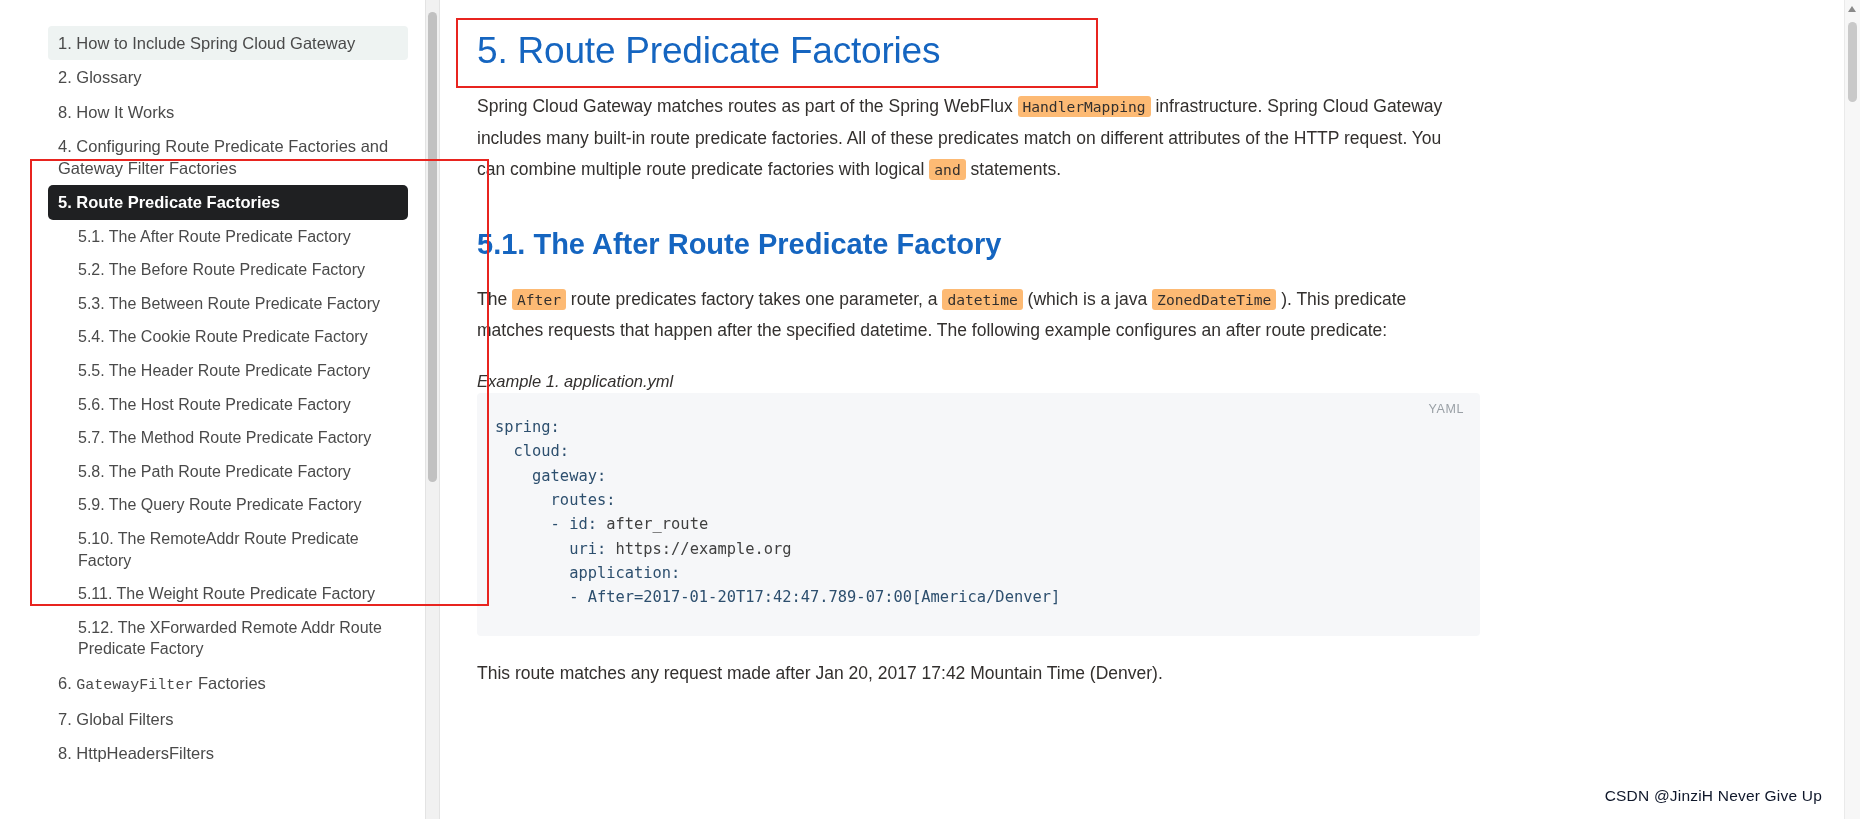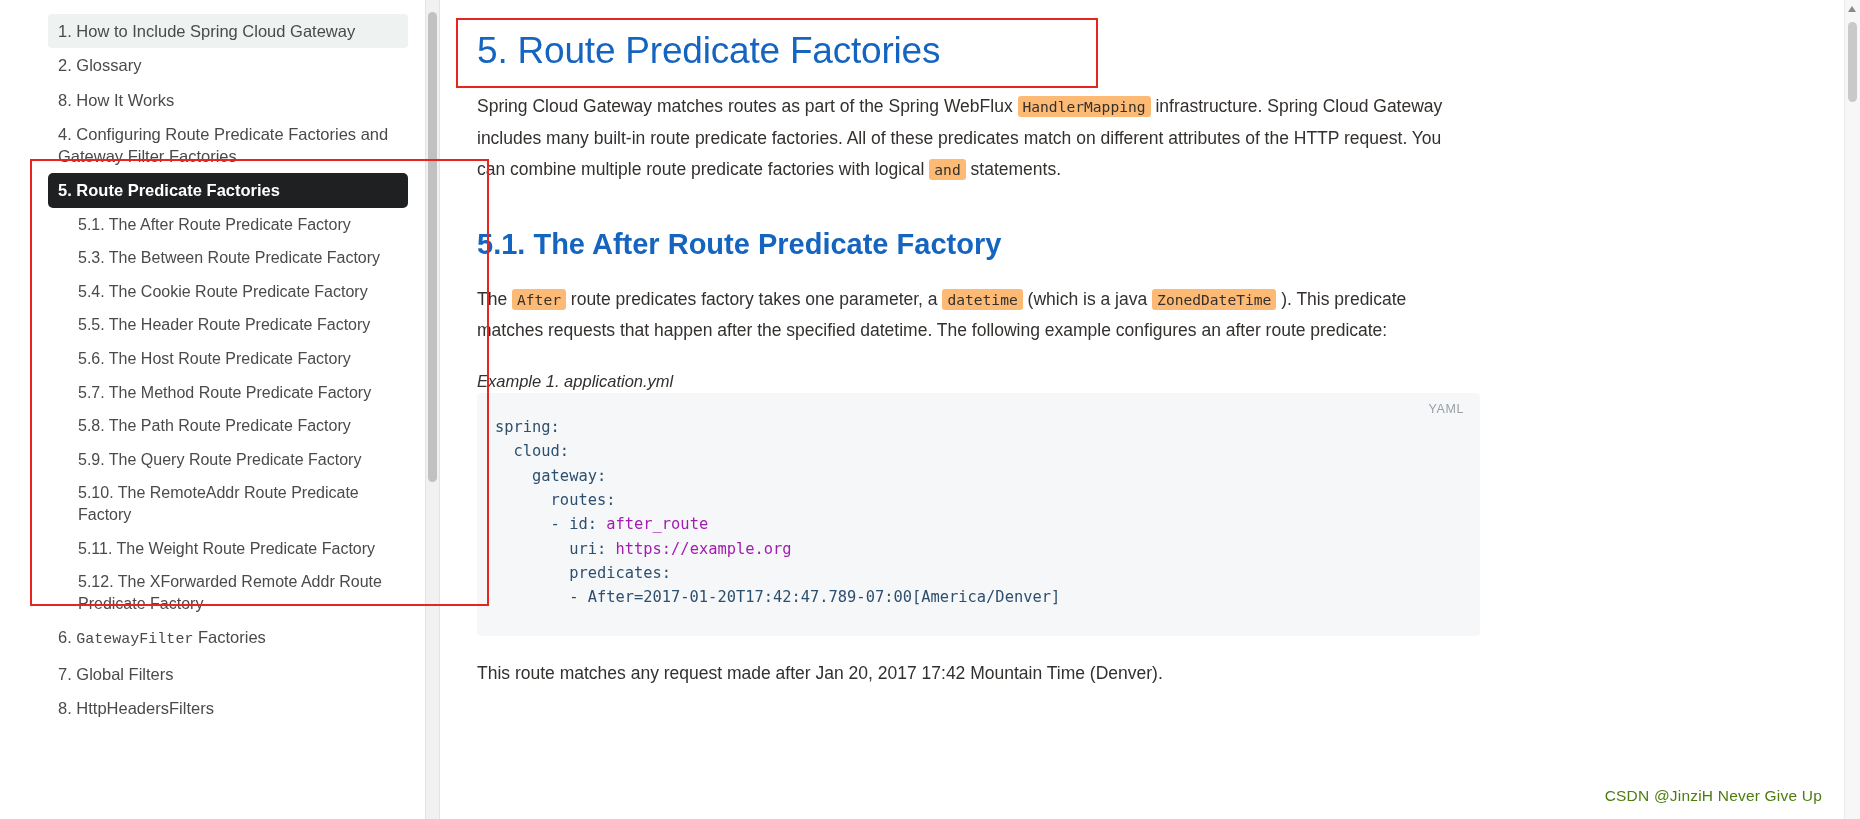--- a/index.html
+++ b/index.html
@@ -24,21 +24,21 @@
     left: 0; top: 0;
     width: 425px;
     height: 819px;
     background: #ffffff;
     overflow: hidden;
   }
   #toc-inner {
     position: absolute;
     left: 0; top: 0;
     width: 425px;
-    padding: 14px 0 0 0;
+    padding: 26px 0 0 0;
   }
   .toc-item {
     display: block;
     color: #4a4a4a;
     font-size: 16.5px;
     line-height: 1.35;
     padding: 6px 16px 6px 0;
     margin: 0;
     white-space: normal;
   }
@@ -155,21 +155,21 @@
   }
   pre.code {
     margin: 0;
     font-family: "DejaVu Sans Mono", "Liberation Mono", monospace;
     font-size: 15.4px;
     line-height: 1.58;
     color: #2d4f6e;
     white-space: pre;
   }
   .tok-key { color: #2d4f6e; }
-  .tok-val { color: #a21caf; }
+  .tok-val { color: #404040; }
   .tok-plain { color: #2d4f6e; }
 
   p.doc-p-last { margin-top: 14px; }
 
   
   #main-left-bar {
     position: absolute;
     left: 442px; top: 0;
     width: 11px; height: 819px;
     background: #b9b9b9;
@@ -211,38 +211,39 @@
   }
   #redbox-title {
     left: 456px; top: 18px;
     width: 642px; height: 70px;
   }
 
   
   #watermark {
     position: absolute;
     right: 38px; bottom: 14px;
-    color: #4d7c0f;
+    color: #0f172a;
     font-size: 15.5px;
     letter-spacing: 0.2px;
   }
 </style>
 </head>
 <body>
 
 <div id="page">
 
   <nav id="toc">
     <div id="toc-inner">
         <a class="toc-item toc-l1 first">1. How to Include Spring Cloud Gateway</a>
         <a class="toc-item toc-l1">2. Glossary</a>
         <a class="toc-item toc-l1">8. How It Works</a>
         <a class="toc-item toc-l1">4. Configuring Route Predicate Factories and Gateway Filter Factories</a>
         <a class="toc-item toc-l1 active">5. Route Predicate Factories</a>
         <a class="toc-item toc-l2">5.1. The After Route Predicate Factory</a>
+        <a class="toc-item toc-l2">5.2. The Before Route Predicate Factory</a>
         <a class="toc-item toc-l2">5.3. The Between Route Predicate Factory</a>
         <a class="toc-item toc-l2">5.4. The Cookie Route Predicate Factory</a>
         <a class="toc-item toc-l2">5.5. The Header Route Predicate Factory</a>
         <a class="toc-item toc-l2">5.6. The Host Route Predicate Factory</a>
         <a class="toc-item toc-l2">5.7. The Method Route Predicate Factory</a>
         <a class="toc-item toc-l2">5.8. The Path Route Predicate Factory</a>
         <a class="toc-item toc-l2">5.9. The Query Route Predicate Factory</a>
         <a class="toc-item toc-l2">5.10. The RemoteAddr Route Predicate Factory</a>
         <a class="toc-item toc-l2">5.11. The Weight Route Predicate Factory</a>
         <a class="toc-item toc-l2">5.12. The XForwarded Remote Addr Route Predicate Factory</a>
@@ -274,21 +275,21 @@
       <div class="example-title">Example 1. application.yml</div>
 
       <div class="codeblock">
         <div class="code-lang">YAML</div>
         <pre class="code"><span class="tok-key">spring:</span>
 <span class="tok-key">  cloud:</span>
 <span class="tok-key">    gateway:</span>
 <span class="tok-key">      routes:</span>
 <span class="tok-plain">      - </span><span class="tok-key">id</span><span class="tok-plain">: </span><span class="tok-val">after_route</span>
 <span class="tok-plain">        </span><span class="tok-key">uri</span><span class="tok-plain">: </span><span class="tok-val">https://example.org</span>
-<span class="tok-key">        predicates:</span>
+<span class="tok-key">        application:</span>
 <span class="tok-key">        - After=2017-01-20T17:42:47.789-07:00[America/Denver]</span></pre>
       </div>
 
       <p class="doc-p doc-p-last">This route matches any request made after Jan 20, 2017 17:42 Mountain Time (Denver).</p>
 
     </div>
   </main>
 
   <div id="right-track">
     <div id="right-arrow-up"></div>

